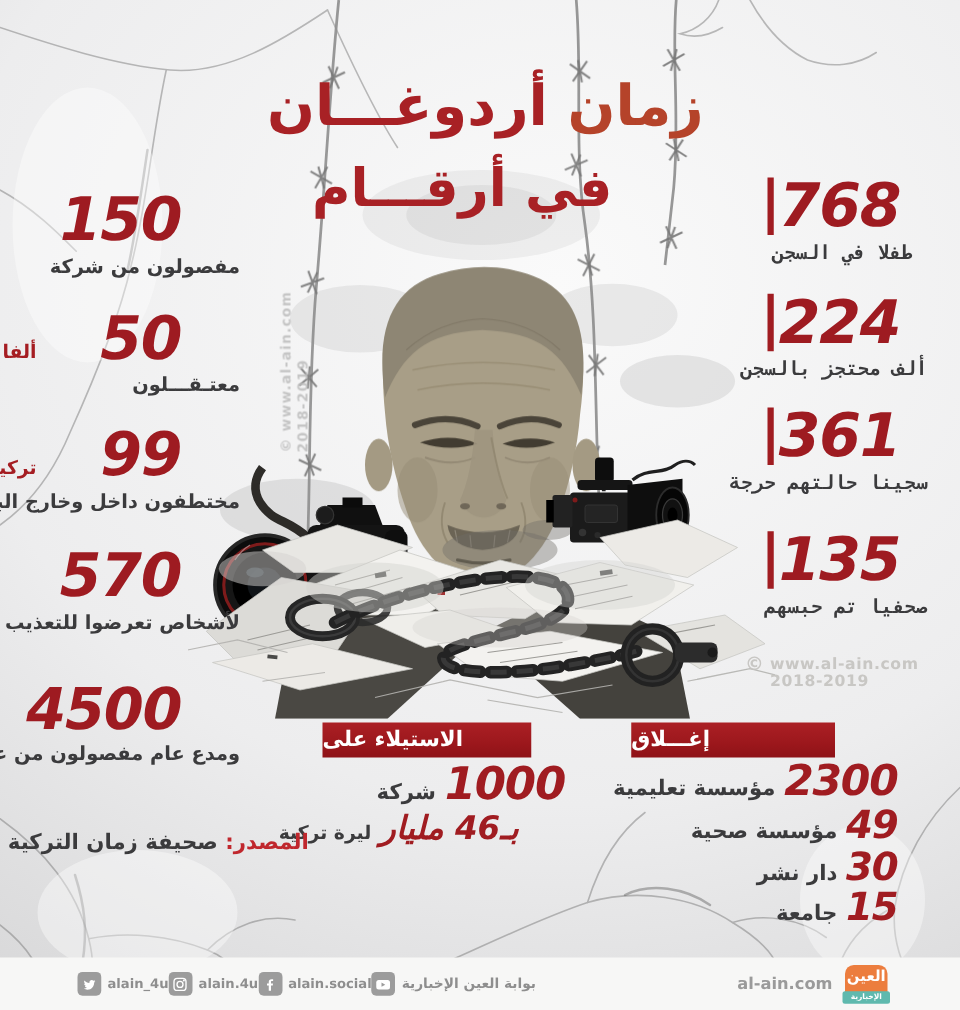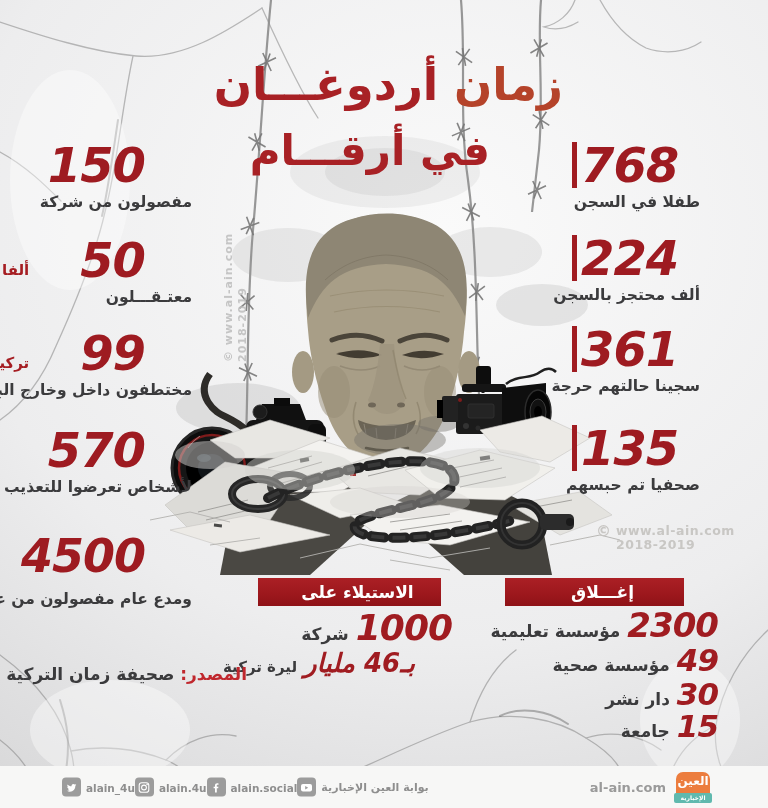--- a/index.html
+++ b/index.html
@@ -17,35 +17,35 @@
   .title-l2{top:130px;right:278px;font-size:42px;color:#a82125;}
 
   
   .num{font-weight:bold;font-style:italic;color:#9e1b21;letter-spacing:-1px;line-height:1;}
   .bar{display:inline-block;width:5px;background:#a01c21;}
   .stat-label{direction:rtl;color:#3b3b3d;font-weight:bold;font-size:15.5px;white-space:nowrap;margin-top:4px;}
 
   .lstat{position:absolute;z-index:2;width:186px;right:576px;}
   .lrow{display:flex;direction:ltr;justify-content:flex-end;align-items:flex-start;gap:44px;}
   .lrow .unit{align-self:flex-end;color:#a51d22;font-weight:bold;font-size:15px;margin:0 7px 5px 0;order:0;}
-  .lrow .num{font-size:48px;order:1;}
+  .lrow .num{font-size:48px;order:1;margin-top:11px;}
   .lrow .bar{height:46px;margin-left:3px;margin-top:1px;order:2;}
   .lstat .stat-label{text-align:right;padding-left:10px;}
   .lstat.big .num{font-size:46px;}
   .lstat.big .bar{height:52px;}
-  .rstat{position:absolute;z-index:2;left:572px;width:128px;}
+  .rstat{position:absolute;z-index:2;left:614px;width:128px;}
   .rrow{display:flex;direction:ltr;align-items:flex-start;}
   .rrow .bar{height:46px;margin-right:4px;margin-top:1px;}
   .rrow .num{font-size:48px;}
-  .rstat .stat-label{text-align:center;padding-left:4px;}
+  .rstat .stat-label{text-align:left;padding-left:4px;font-family:Liberation Mono, monospace;}
 
   
-  .banner{position:absolute;z-index:2;height:28px;line-height:28px;text-align:center;color:#fff;
+  .banner{position:absolute;z-index:2;height:28px;line-height:28px;text-align:left;color:#fff;
           font-weight:bold;font-size:17px;direction:rtl;
-          background:linear-gradient(180deg,#ab2025 0%, #9c171c 60%, #8e1217 100%);padding-left:16px;}
+          background:linear-gradient(180deg,#ab2025 0%, #9c171c 60%, #8e1217 100%);}
   .banner-seizure{left:258px;top:578px;width:167px;}
   .banner-closure{left:505px;top:578px;width:163px;}
 
   .vline{position:absolute;z-index:2;direction:rtl;display:flex;align-items:baseline;gap:7px;white-space:nowrap;}
   .vline .vnum{font-weight:bold;font-style:italic;color:#a01c21;line-height:1;letter-spacing:-1px;}
   .vline .vlabel{color:#3b3b3d;font-weight:bold;font-size:17px;}
 
   .source{position:absolute;z-index:2;right:521px;top:664px;direction:rtl;white-space:nowrap;
           font-weight:bold;font-size:17px;color:#3b3b3d;}
   .source .pfx{color:#c0272d;}

